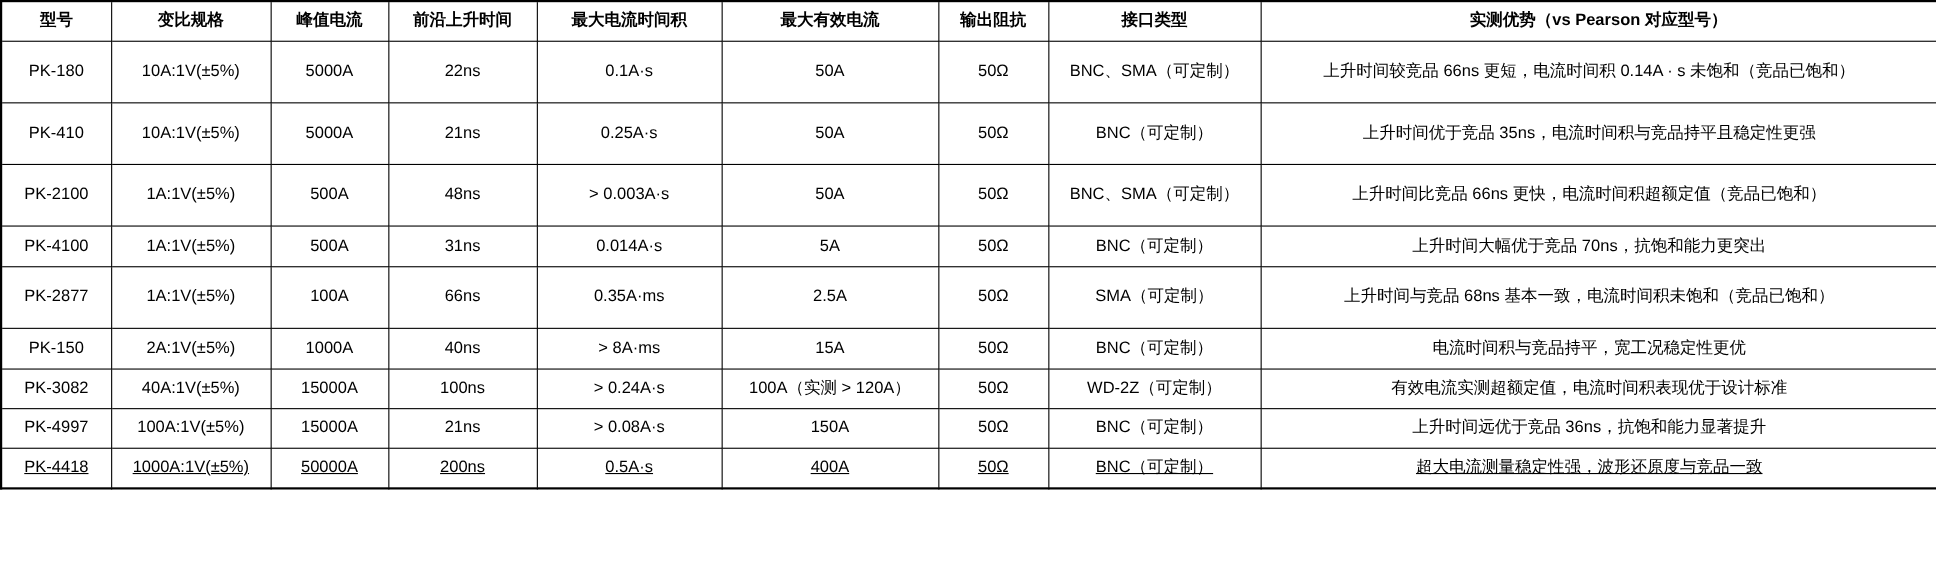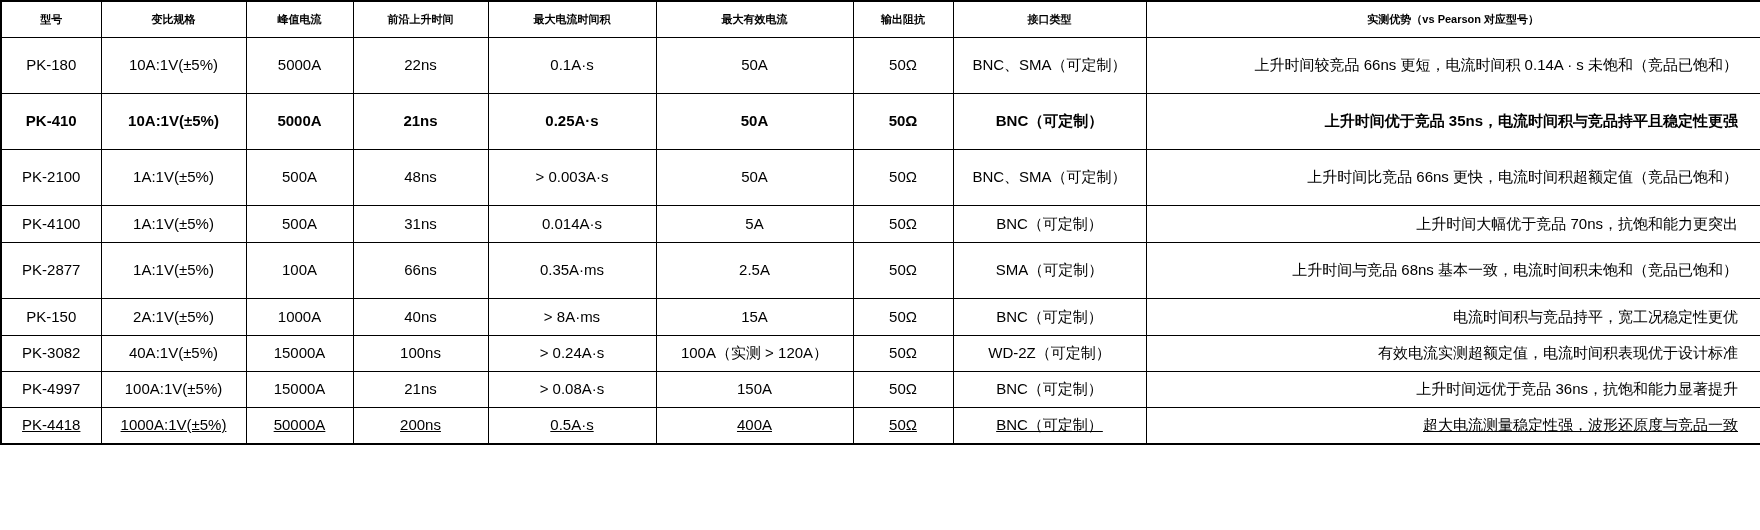--- a/index.html
+++ b/index.html
@@ -22,25 +22,25 @@
     border: 1px solid #000000;
     font-size: 15px;
     text-align: center;
     vertical-align: middle;
     padding: 1px 3px;
     overflow: hidden;
     line-height: 1.35;
   }
   table.spec-table th {
     font-weight: bold;
-    font-size: 11px;
+    font-size: 15px;
     height: 33px;
   }
   table.spec-table td.left {
-    text-align: right;
+    text-align: center;
     padding-left: 5px;
     padding-right: 22px;
   }
 </style>
 </head>
 <body>
 
 <table class="spec-table">
   <colgroup>
     <col style="width:100px">
@@ -71,21 +71,21 @@
         <td>PK-180</td>
         <td>10A:1V(±5%)</td>
         <td>5000A</td>
         <td>22ns</td>
         <td>0.1A·s</td>
         <td>50A</td>
         <td>50Ω</td>
         <td>BNC、SMA（可定制）</td>
         <td class="left">上升时间较竞品 66ns 更短，电流时间积 0.14A · s 未饱和（竞品已饱和）</td>
       </tr>
-      <tr style="height: 56px; font-weight: bold;">
+      <tr style="height: 56px;">
         <td>PK-410</td>
         <td>10A:1V(±5%)</td>
         <td>5000A</td>
         <td>21ns</td>
         <td>0.25A·s</td>
         <td>50A</td>
         <td>50Ω</td>
         <td>BNC（可定制）</td>
         <td class="left">上升时间优于竞品 35ns，电流时间积与竞品持平且稳定性更强</td>
       </tr>

